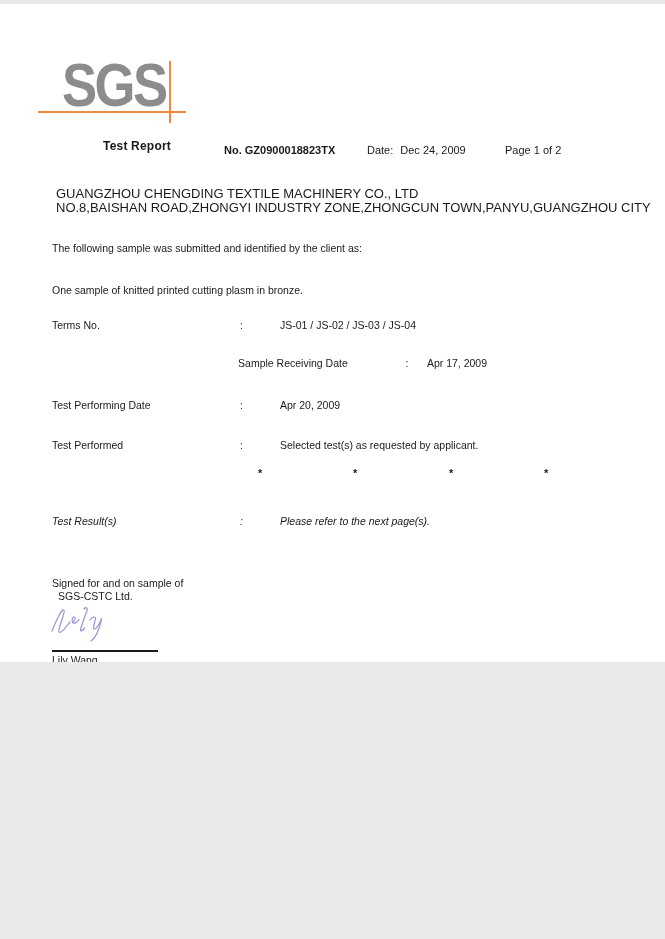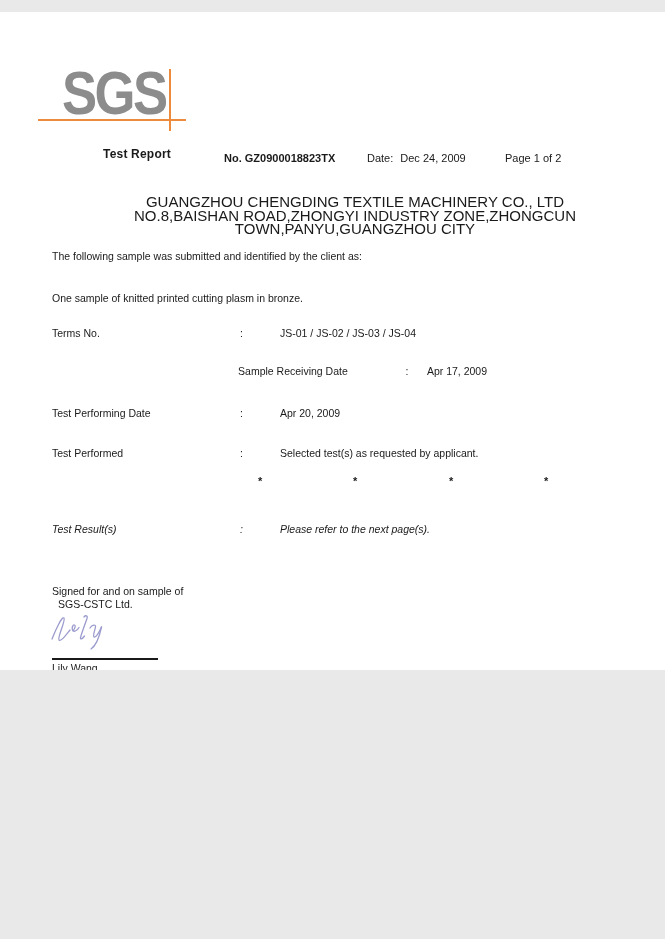--- a/index.html
+++ b/index.html
@@ -1,39 +1,39 @@
 <!DOCTYPE html>
 <html><head>
 <meta charset="utf-8">
 <style>
   html,body { margin:0; padding:0; background:#e9e9e9; }
   .page {
     position:relative; width:665px; height:658px; background:#ffffff;
     font-family:"Liberation Sans", sans-serif; color:#1a1a1a; overflow:hidden;
-    margin:12px auto;
+    margin:4px auto;
   }
   .abs { position:absolute; }
 
   
   .logo-text {
     left:62px; top:52px; font-size:62px; line-height:58px; font-weight:bold;
     color:#8c8c8c; letter-spacing:-3px; transform:scaleX(0.85); transform-origin:left top;
   }
   .logo-hline { left:38px; top:107px; width:148px; height:2px; background:#ee8a3c; }
   .logo-vline { left:169px; top:57px; width:2px; height:62px; background:#ee8a3c; }
 
   
   .report-title { left:103px; top:135px; font-size:12px; font-weight:bold; letter-spacing:0.2px; }
   .report-no    { left:224px; top:140px; font-size:11px; font-weight:bold; }
   .date-line    { left:367px; top:140px; font-size:11px; }
   .date-line .gap { display:inline-block; width:7px; }
   .page-info    { left:505px; top:140px; font-size:11px; }
 
   
-  .client { left:45px; top:183px; font-size:15px; line-height:13.5px;text-align:center; }
+  .client { left:56px; top:183px; font-size:13px; line-height:13.5px; }
 
   .intro  { left:52px; top:238px; font-size:10.5px; }
   .sample { left:52px; top:280px; font-size:10.5px; }
 
   
   .row { left:52px; width:582px; font-size:10.5px; }
   .row .lbl { display:inline-block; width:188px; }
   .row .col { display:inline-block; width:40px; }
   .row-0 { top:315px; } .row-1 { top:353px;text-align:center; } .row-2 { top:395px; } .row-3 { top:435px; }
   .row-result { top:511px;font-style:italic; }

